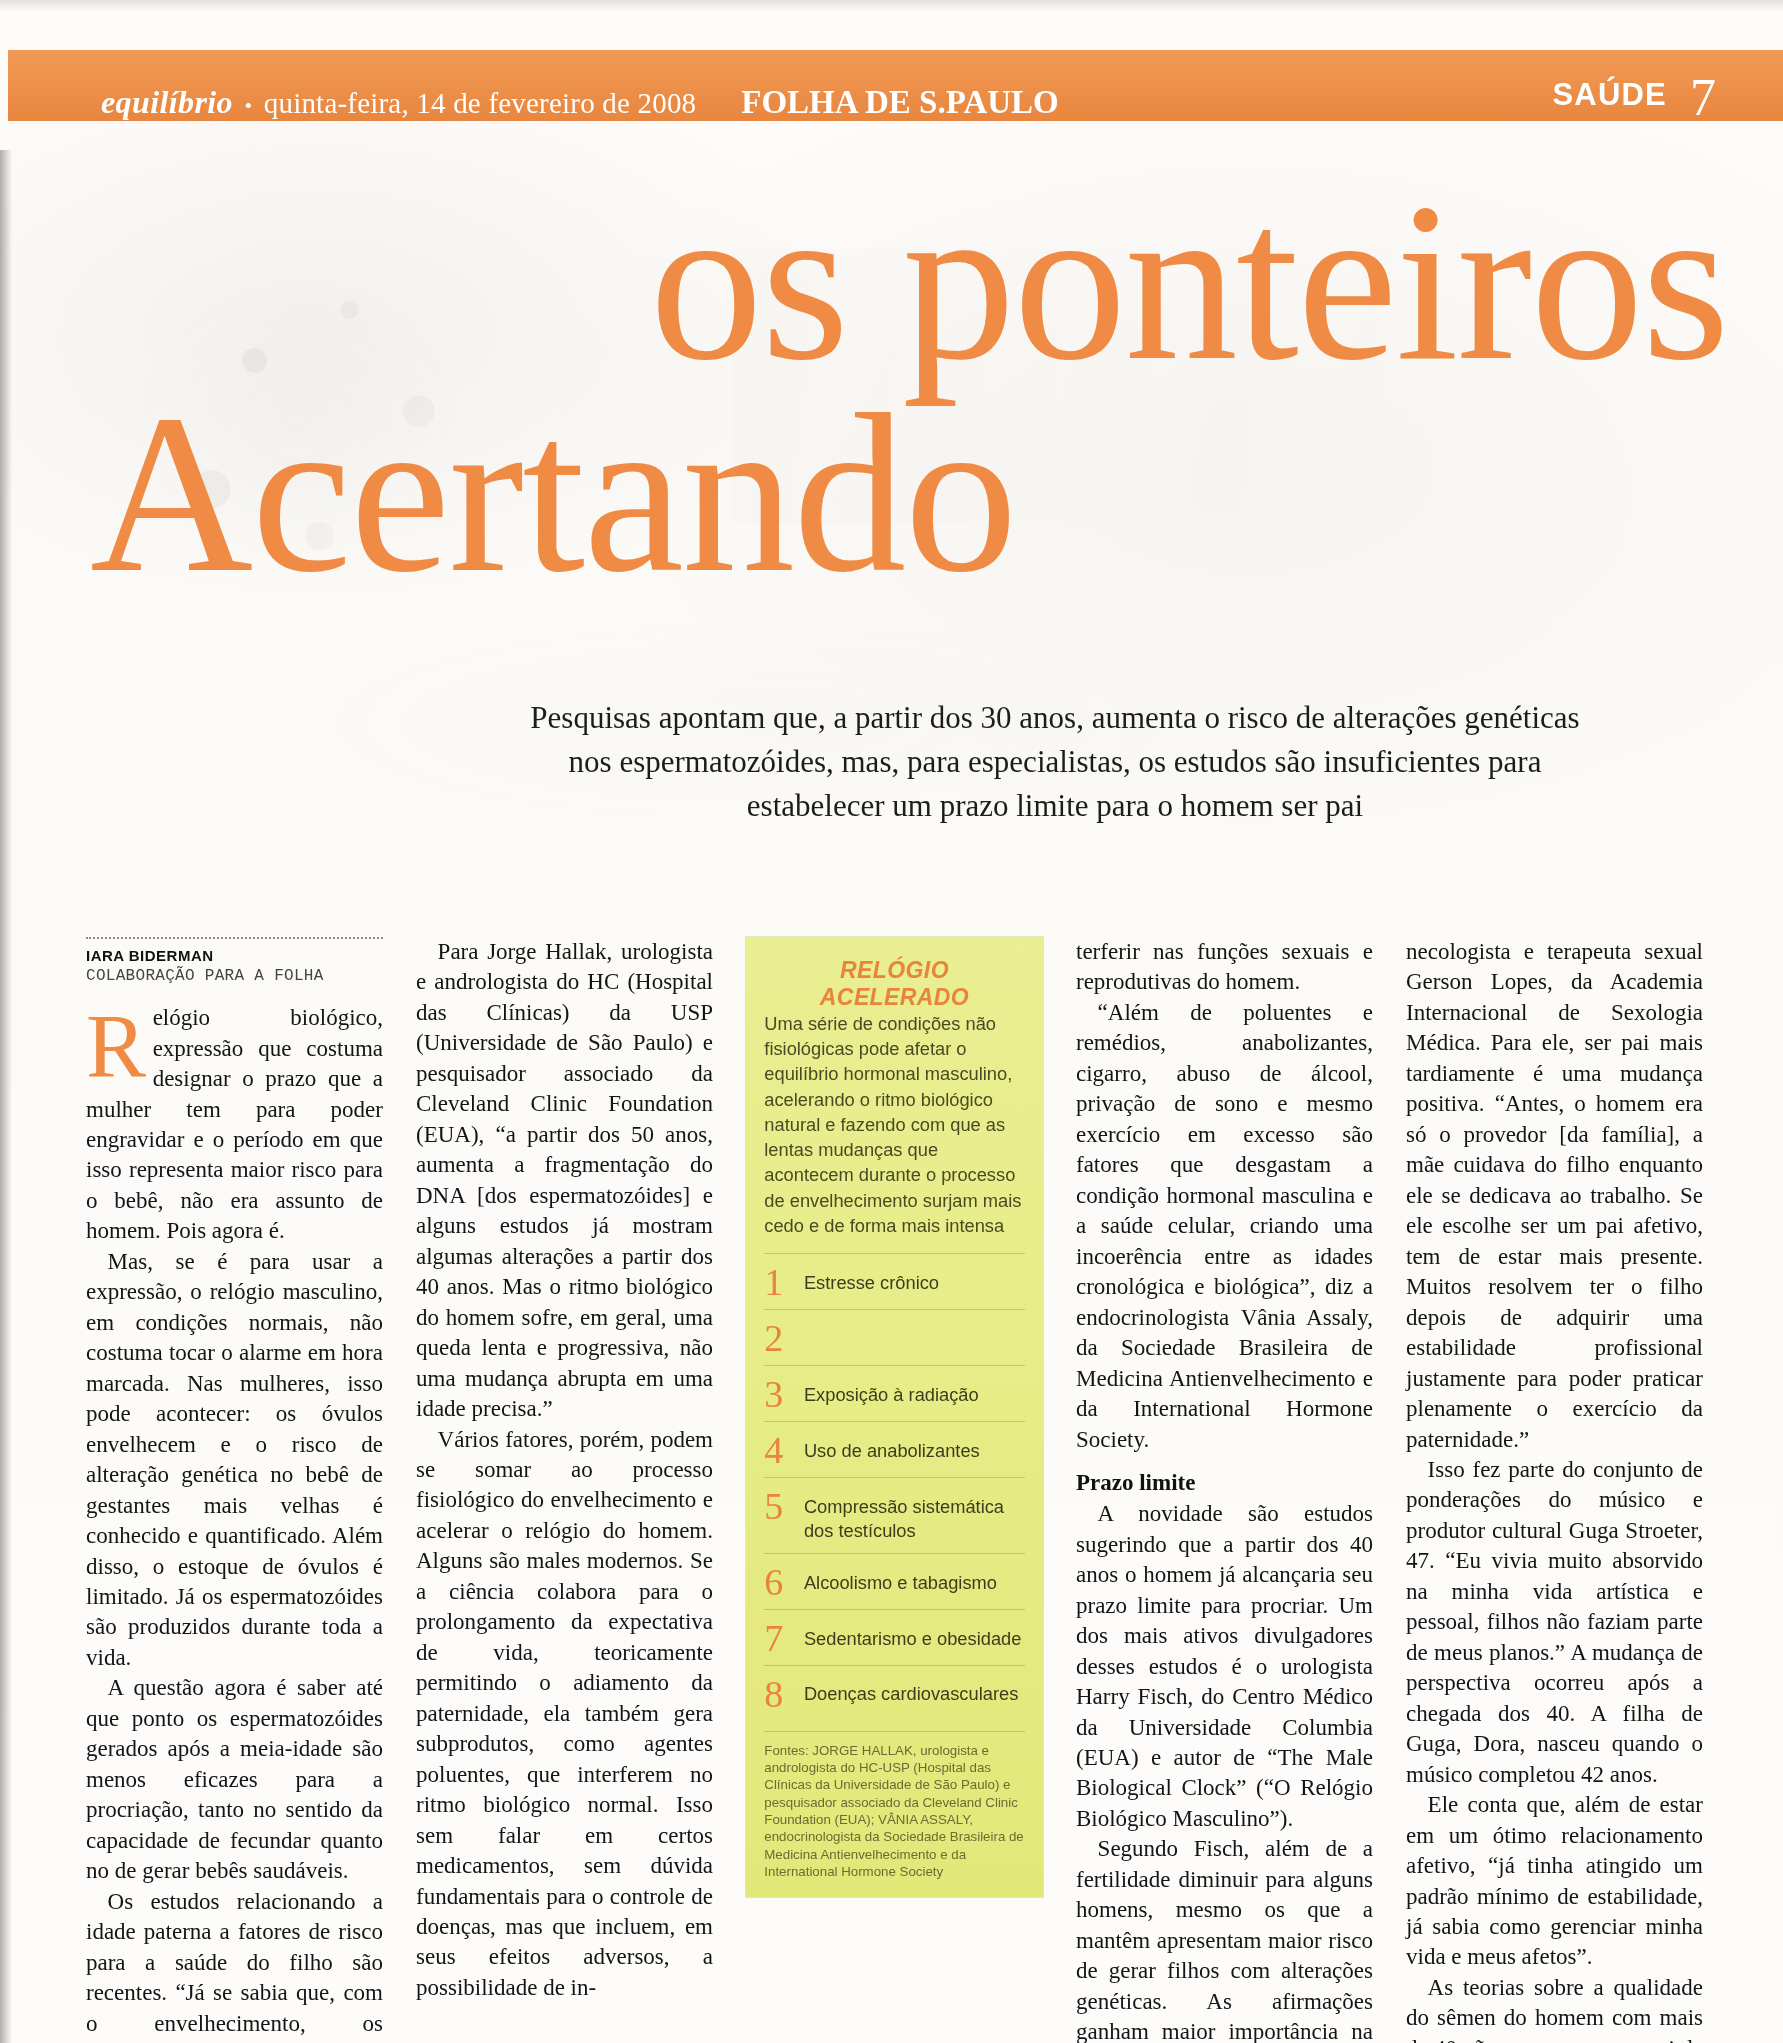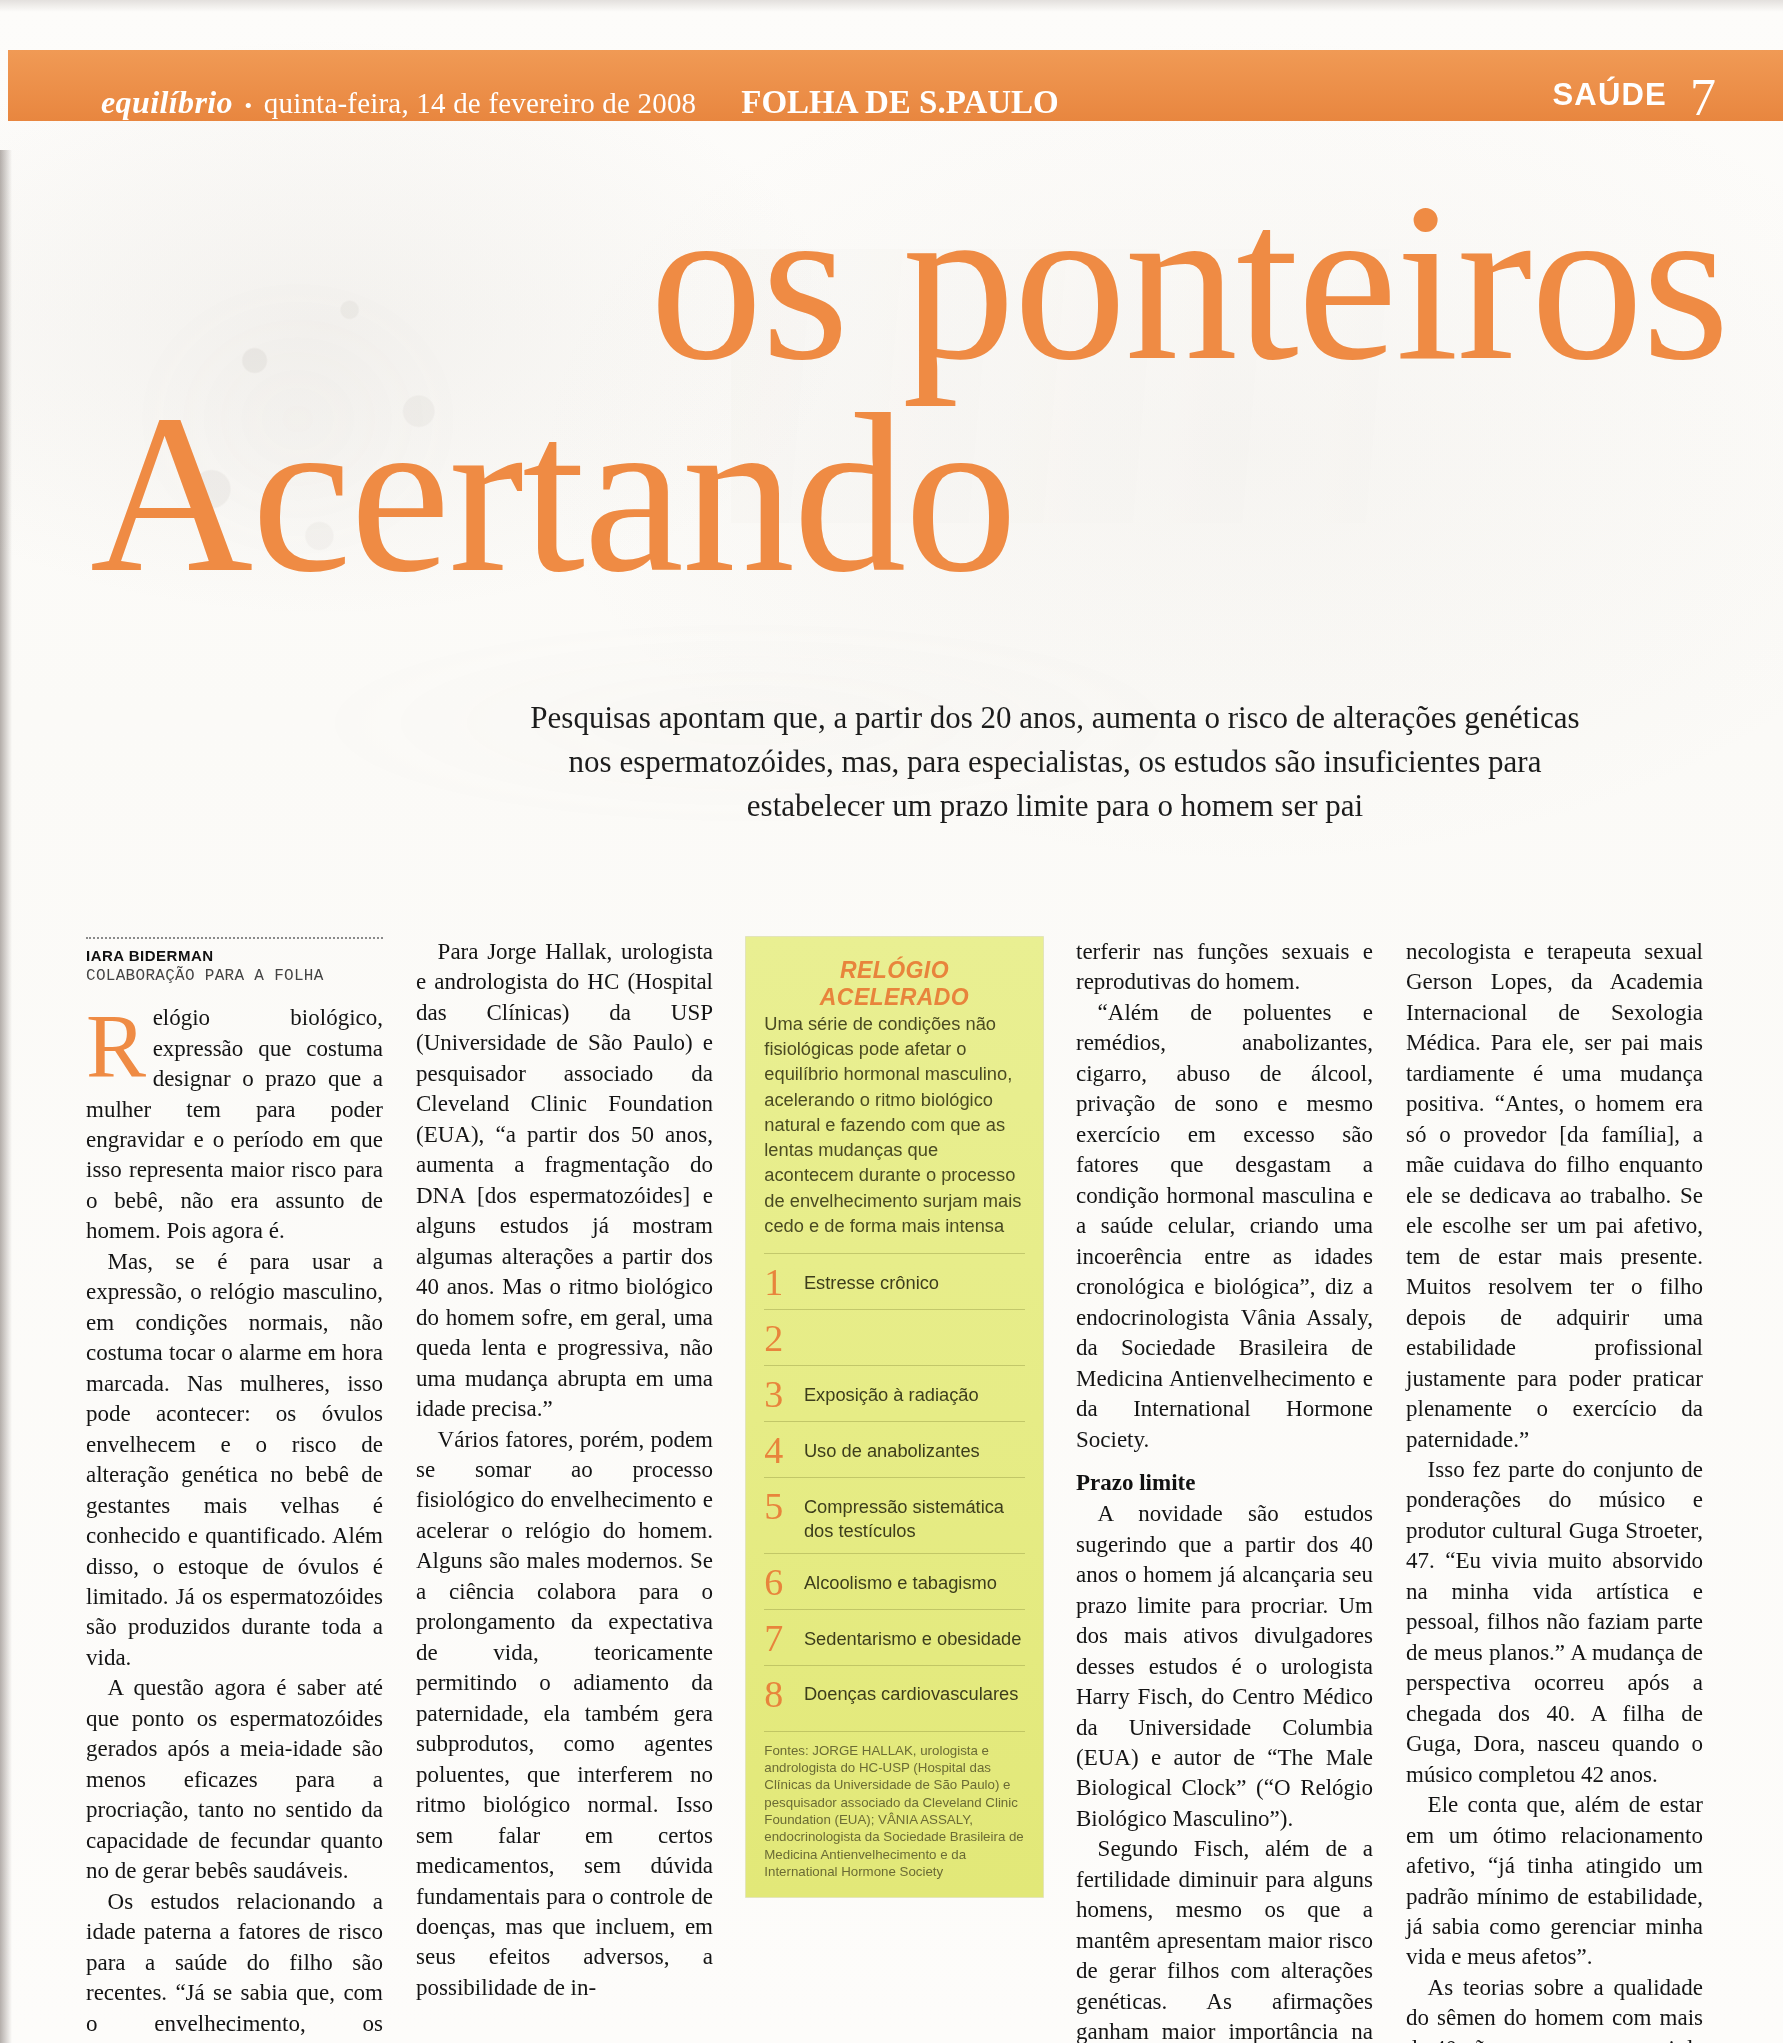--- a/index.html
+++ b/index.html
@@ -329,21 +329,21 @@
 
   <div class="ghost ghost-a"></div>
   <div class="ghost ghost-b"></div>
   <div class="ghost ghost-c"></div>
 
   <div class="headline">
     <div class="hl-line hl-2">os ponteiros</div>
     <div class="hl-line hl-1">Acertando</div>
   </div>
 
-  <div class="deck">Pesquisas apontam que, a partir dos 20 anos, aumenta o risco de alterações genéticas nos espermatozóides, mas, para especialistas, os estudos são insuficientes para estabelecer um prazo limite para o homem ser pai</div>
+  <div class="deck">Pesquisas apontam que, a partir dos 30 anos, aumenta o risco de alterações genéticas nos espermatozóides, mas, para especialistas, os estudos são insuficientes para estabelecer um prazo limite para o homem ser pai</div>
 
   <div class="body-grid">
 
     <div class="col">
       <div class="byline-rule"></div>
       <div class="byline-name">IARA BIDERMAN</div>
       <div class="byline-sub">COLABORAÇÃO PARA A FOLHA</div>
 
       <div class="dropcap-para">
         <span class="dropcap">R</span>

